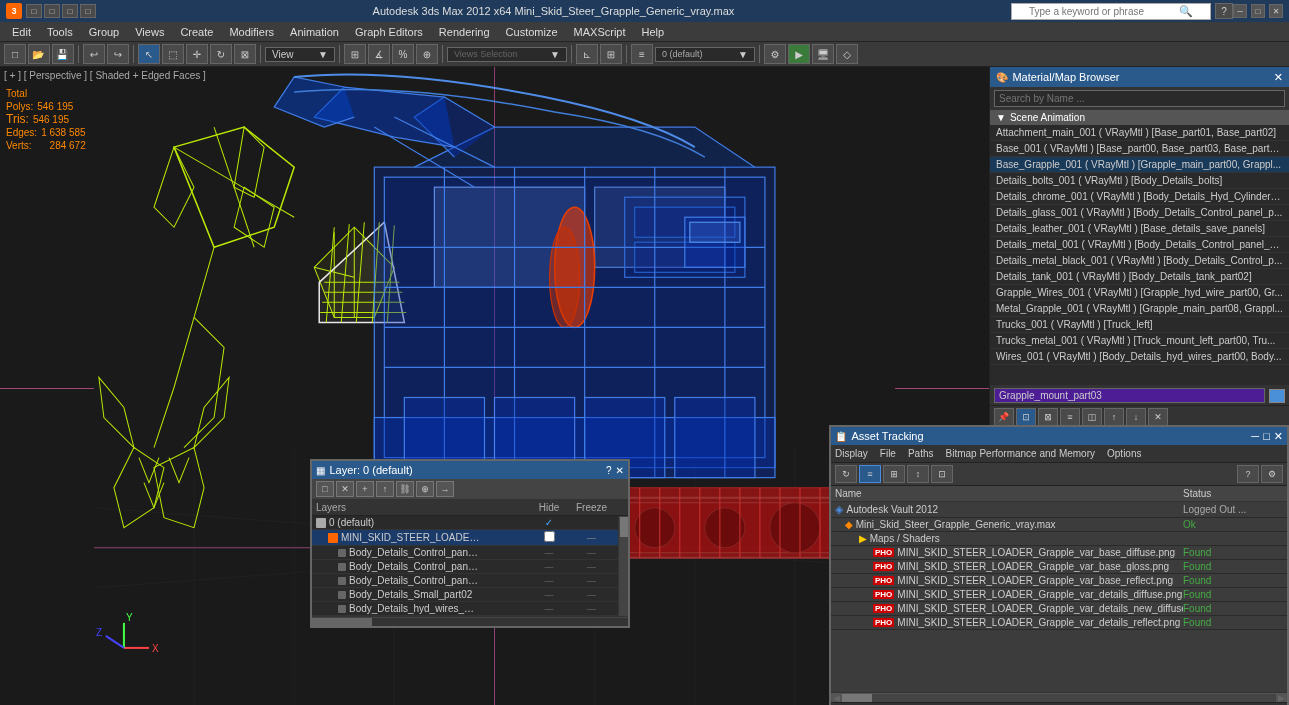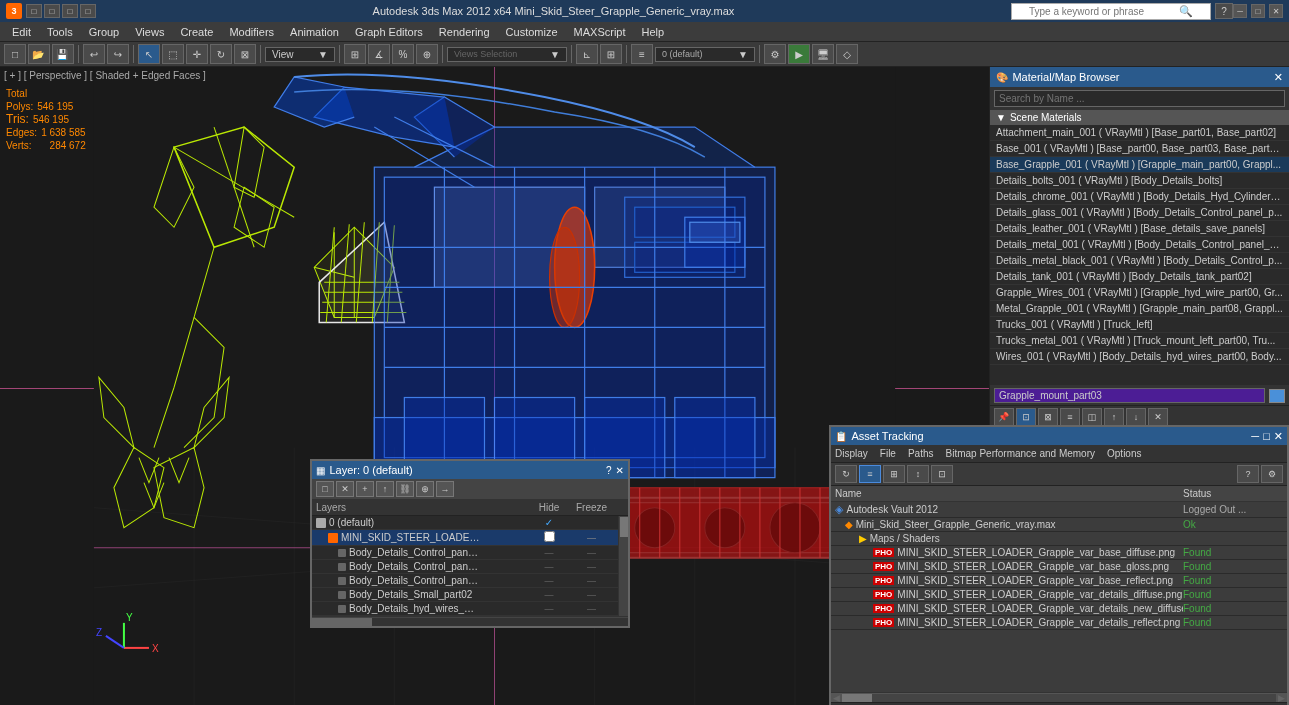--- a/index.html
+++ b/index.html
@@ -499,21 +499,21 @@
         </div>
         <span style="cursor:pointer;">✕</span>
       </div>
 
       <div style="padding:3px 4px;background:#333;">
         <input type="text" style="width: 100%; background: rgb(42, 42, 42); border: 1px solid rgb(102, 102, 102); color: rgb(204, 204, 204); font-size: 10px; padding: 2px 4px;" placeholder="Search by Name ...">
       </div>
 
       <div class="mat-section-header">
         <span>▼</span>
-        <span>Scene Materials</span>
+        <span>Scene Animation</span>
       </div>
 
       <div class="mat-list" style="height:260px;overflow-y:auto;">
         <div class="mat-item">Attachment_main_001 ( VRayMtl ) [Base_part01, Base_part02]</div>
         <div class="mat-item">Base_001 ( VRayMtl ) [Base_part00, Base_part03, Base_part0...</div>
         <div class="mat-item highlighted">Base_Grapple_001 ( VRayMtl ) [Grapple_main_part00, Grappl...</div>
         <div class="mat-item">Details_bolts_001 ( VRayMtl ) [Body_Details_bolts]</div>
         <div class="mat-item">Details_chrome_001 ( VRayMtl ) [Body_Details_Hyd_Cylinder_...</div>
         <div class="mat-item">Details_glass_001 ( VRayMtl ) [Body_Details_Control_panel_p...</div>
         <div class="mat-item">Details_leather_001 ( VRayMtl ) [Base_details_save_panels]</div>

